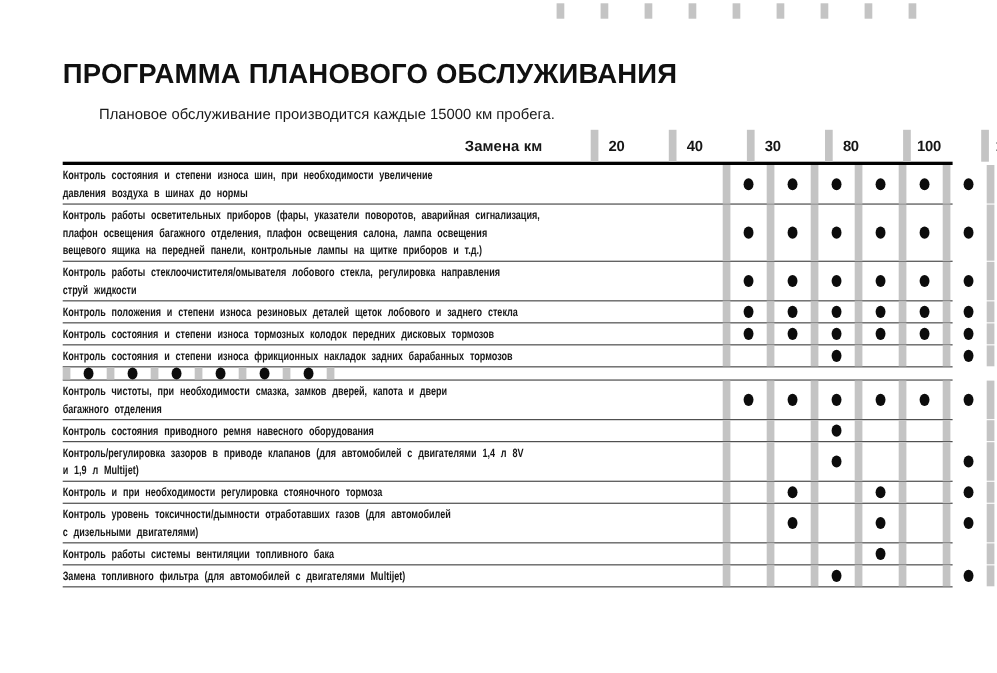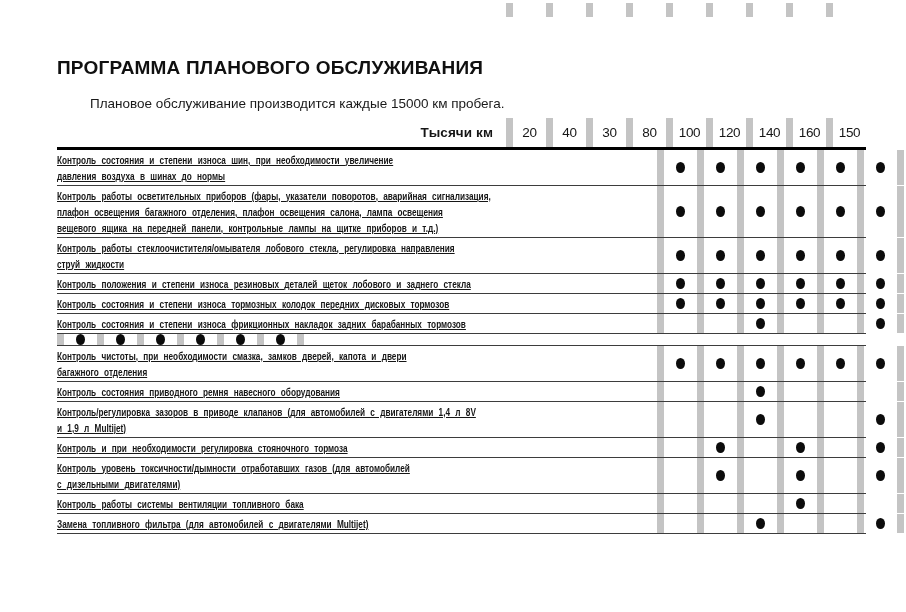--- a/index.html
+++ b/index.html
@@ -11,35 +11,35 @@
   }
   html,body{margin:0;padding:0;background:#ffffff;}
   body{width:906px;height:612px;overflow:hidden;
        font-family:"Liberation Sans","DejaVu Sans",sans-serif;color:var(--text);}
   .page{position:relative;width:906px;height:612px;background:#ffffff;}
 
   
   .top-ticks div{position:absolute;top:3px;width:7px;height:14px;background:var(--stripe);}
 
   .doc-title{position:absolute;left:57px;top:54px;margin:0;
-             font-size:19px;line-height:27px;font-weight:bold;letter-spacing:0.2px;color:#101010;}
+             font-size:25px;line-height:27px;font-weight:bold;letter-spacing:0.2px;color:#101010;}
   .doc-subtitle{position:absolute;left:90px;top:96px;margin:0;
                 font-size:13.5px;line-height:16px;color:#1a1a1a;}
 
   .sched-table{position:absolute;left:57px;top:118px;width:809px;}
 
   .header-row{display:flex;align-items:stretch;height:29px;border-bottom:3px solid var(--header-line);}
   .unit-label{flex:0 0 449px;box-sizing:border-box;display:flex;align-items:center;justify-content:flex-end;
               padding-right:13px;font-weight:bold;font-size:13.5px;letter-spacing:0.1px;}
   .hcell{flex:0 0 40px;box-sizing:border-box;border-left:7px solid var(--stripe);
          display:flex;align-items:center;justify-content:center;
-         font-weight:normal;font-size:13.5px;letter-spacing:-0.3px;}
+         font-weight:bold;font-size:13.5px;letter-spacing:-0.3px;margin-left:31px;}
 
   .srow{display:flex;align-items:stretch;border-bottom:1px solid var(--row-line);}
-  .row-label{flex:0 0 449px;box-sizing:border-box;display:flex;align-items:center;padding:1.5px 0;text-decoration:underline;}
+  .row-label{flex:0 0 449px;box-sizing:border-box;display:flex;align-items:center;padding:1.5px 0;}
   .row-label-text{width:600px;transform:scaleX(0.748);transform-origin:0 50%;
                   font-size:11px;line-height:16px;font-weight:bold;
                   white-space:pre-line;letter-spacing:0;word-spacing:4px;}
   .icell{flex:0 0 40px;box-sizing:border-box;border-left:7px solid var(--stripe);
          display:flex;align-items:center;justify-content:center;}
   .dot{width:9px;height:11px;border-radius:50%;background:var(--dot);}
 </style>
 </head>
 <body>
 
@@ -55,21 +55,21 @@
       <div style="left: 746px;"></div>
       <div style="left: 786px;"></div>
       <div style="left: 826px;"></div>
     </div>
 
   <h1 class="doc-title">ПРОГРАММА ПЛАНОВОГО ОБСЛУЖИВАНИЯ</h1>
   <p class="doc-subtitle">Плановое обслуживание производится каждые 15000 км пробега.</p>
 
   <div class="sched-table">
     <div class="header-row">
-      <div class="unit-label">Тысячи км</div>
+      <div class="unit-label">Замена км</div>
 
     <div class="hcell">20</div>
         <div class="hcell">40</div>
         <div class="hcell">30</div>
         <div class="hcell">80</div>
         <div class="hcell">100</div>
         <div class="hcell">120</div>
         <div class="hcell">140</div>
         <div class="hcell">160</div>
         <div class="hcell">150</div>

